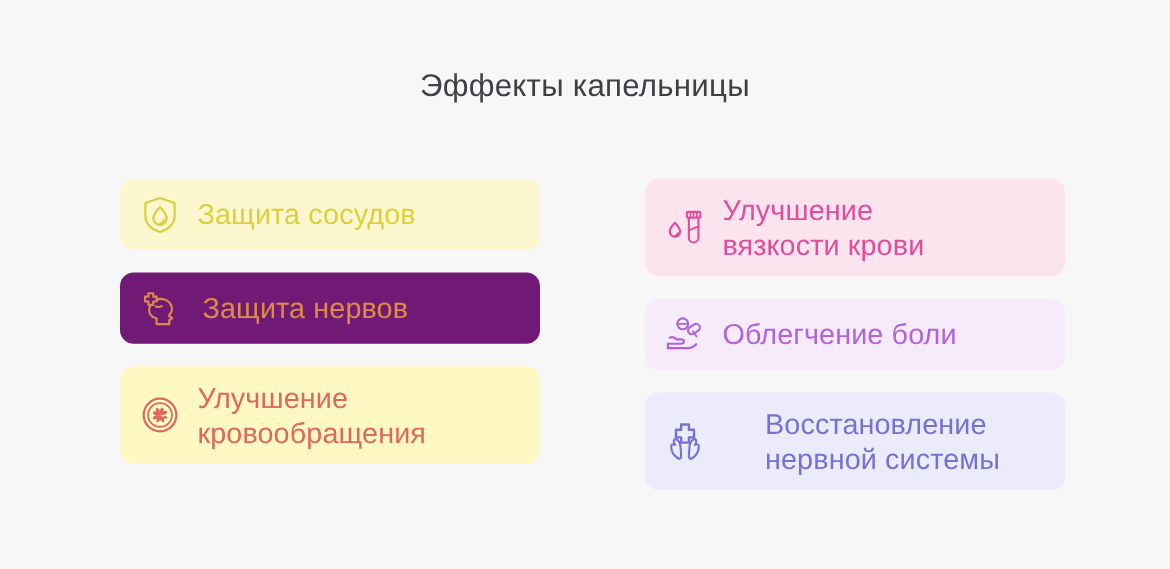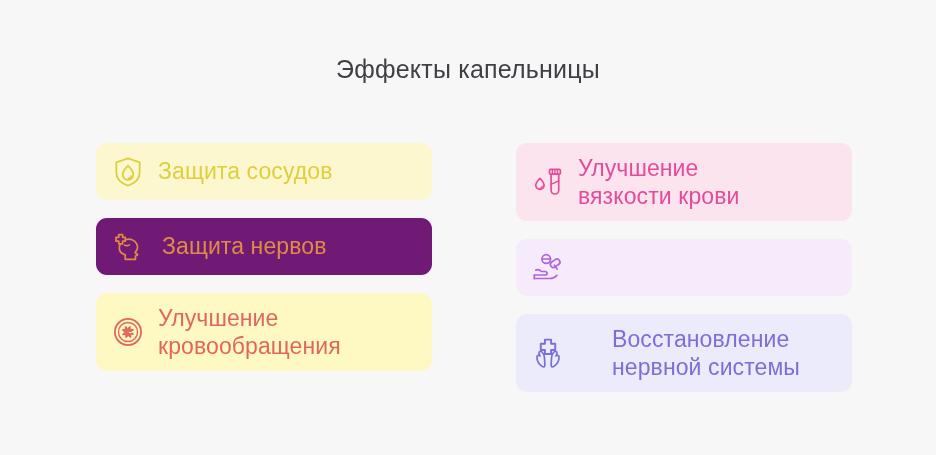--- a/index.html
+++ b/index.html
@@ -158,20 +158,21 @@
           <svg viewBox="0 0 32 32" fill="none">
             <circle cx="14.3" cy="7.6" r="4.1" stroke="currentColor" stroke-width="1.6"></circle>
             <path d="M10.3 7.6 h8" stroke="currentColor" stroke-width="1.4" stroke-linecap="round"></path>
             <rect x="17.2" y="11.9" width="9.6" height="5.6" rx="2.8" transform="rotate(-34 17.2 11.9)" stroke="currentColor" stroke-width="1.6"></rect>
             <path d="M21.9 13.2 l2.8 4" stroke="currentColor" stroke-width="1.4" stroke-linecap="round"></path>
             <path d="M3.4 22.6 h9.3 c1.4 0 2.5 -0.6 2.5 -1.7 c0 -1 -0.9 -1.6 -2.2 -1.6 h-3.1 c-1.6 -1.6 -3.6 -2.1 -5.4 -1.3" stroke="currentColor" stroke-width="1.6" stroke-linecap="round" stroke-linejoin="round"></path>
             <path d="M3.1 25.9 h14.6 c2.8 0 5 -1.2 6.7 -3" stroke="currentColor" stroke-width="1.6" stroke-linecap="round"></path>
             <path d="M3.1 22.6 v3.3" stroke="currentColor" stroke-width="1.6" stroke-linecap="round"></path>
           </svg>
         </span>
+        <span class="card-label" style="color: rgb(177, 99, 221);">Облегчение боли</span>
       </div>
 
       <div class="card two-line" style="background: rgb(236, 235, 251); color: rgb(122, 111, 214); gap: 46px;">
         <span class="card-icon" style="color: rgb(122, 111, 214);">
           <svg viewBox="0 0 32 32" fill="none">
             <path d="M13.1 3.4 h5.8 v3.9 h3.9 v5.8 h-3.9 v3.9 h-5.8 v-3.9 H9.2 V7.3 h3.9 Z" stroke="currentColor" stroke-width="1.8" stroke-linejoin="round"></path>
             <path d="M12.6 19.8 c-0.2 -2.1 -1 -3.8 -2.4 -4.9 c-1.5 -1.1 -2.8 -0.4 -2.6 1.3 c0.2 1.5 0.9 2.6 0.9 2.6 c-1.6 -1 -2.9 -0.4 -2.9 1 c0 3.5 2.2 7.2 5.1 9 c1.2 0.7 2.2 0.3 2.3 -1 c0.1 -1.8 -0.2 -5.3 -0.4 -8 Z" stroke="currentColor" stroke-width="1.6" stroke-linejoin="round"></path>
             <path d="M19.4 19.8 c0.2 -2.1 1 -3.8 2.4 -4.9 c1.5 -1.1 2.8 -0.4 2.6 1.3 c-0.2 1.5 -0.9 2.6 -0.9 2.6 c1.6 -1 2.9 -0.4 2.9 1 c0 3.5 -2.2 7.2 -5.1 9 c-1.2 0.7 -2.2 0.3 -2.3 -1 c-0.1 -1.8 0.2 -5.3 0.4 -8 Z" stroke="currentColor" stroke-width="1.6" stroke-linejoin="round"></path>
           </svg>
         </span>

